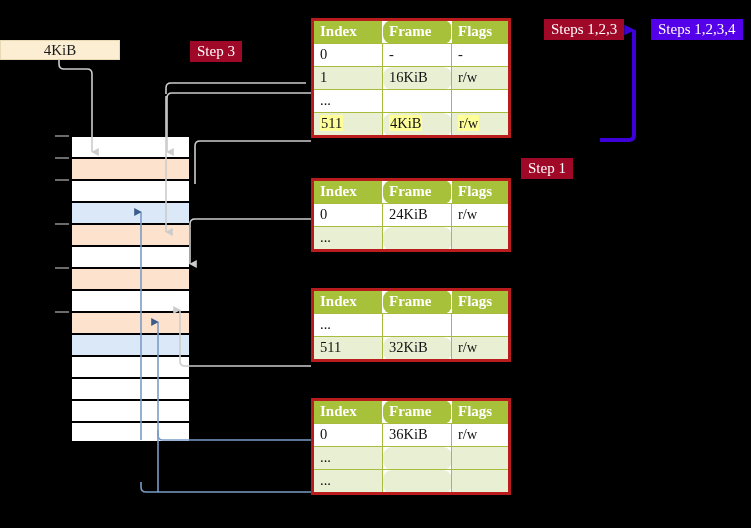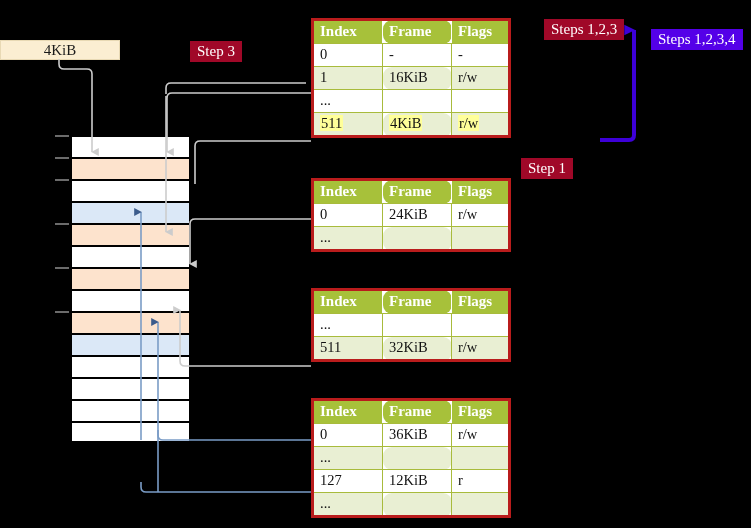--- a/index.html
+++ b/index.html
@@ -126,21 +126,21 @@
 <body>
 
 <div id="stage">
 
   <div class="size-box" style="left:0px; top:40px; width:118px; height:18px; line-height:18px;">4KiB</div>
 
   <div class="badge badge-red" style="left:190px; top:41px;">Step 3</div>
 
   <div class="badge badge-red" style="left:544px; top:19px;">Steps 1,2,3</div>
 
-  <div class="badge badge-blue" style="left:651px; top:29px;">Steps 1,2,3,4</div>
+  <div class="badge badge-blue" style="left:651px; top:19px;">Steps 1,2,3,4</div>
 
   <div class="badge badge-red" style="left:521px; top:158px;">Step 1</div>
 
   <div id="memcol">
       <div class="memrow m-white" style="top: 0px;"></div>
       <div class="memrow m-orange" style="top: 22px;"></div>
       <div class="memrow m-white" style="top: 44px;"></div>
       <div class="memrow m-blue" style="top: 66px;"></div>
       <div class="memrow m-orange" style="top: 88px;"></div>
       <div class="memrow m-white" style="top: 110px;"></div>
@@ -304,25 +304,20 @@
         <tr class="rw-odd">
           <td class="c-index">0</td>
           <td class="c-frame">36KiB</td>
           <td class="c-flags">r/w</td>
         </tr>
         <tr class="rw-even">
           <td class="c-index">...</td>
           <td class="c-frame"></td>
           <td class="c-flags"></td>
         </tr>
-        <tr class="rw-odd">
-          <td class="c-index">127</td>
-          <td class="c-frame">12KiB</td>
-          <td class="c-flags">r</td>
-        </tr>
         <tr class="rw-even">
           <td class="c-index">...</td>
           <td class="c-frame"></td>
           <td class="c-flags"></td>
         </tr>
       </tbody>
     </table>
   </div>
 
 </body></html>

